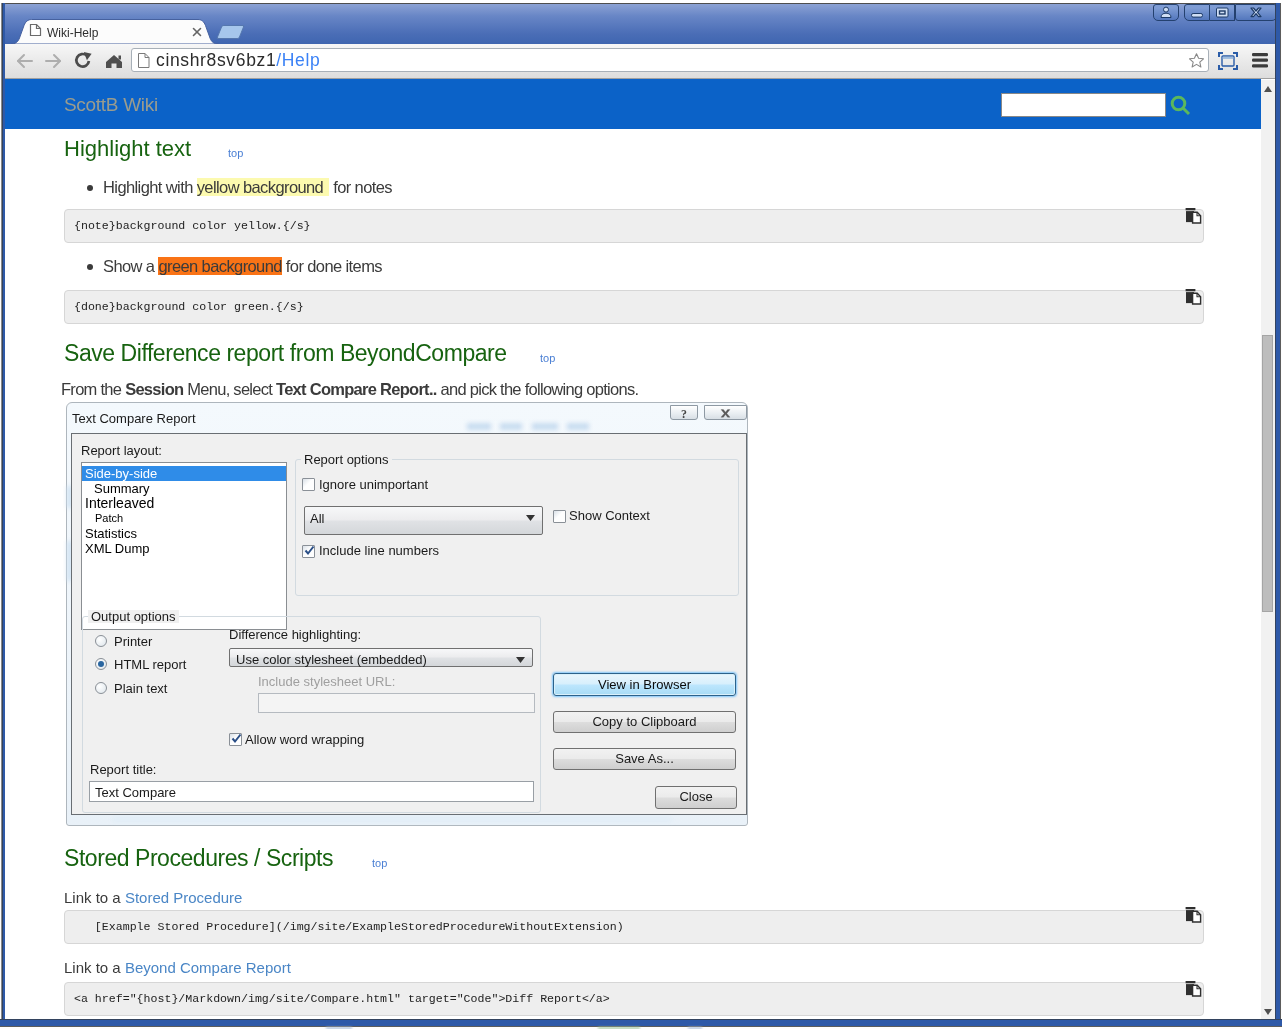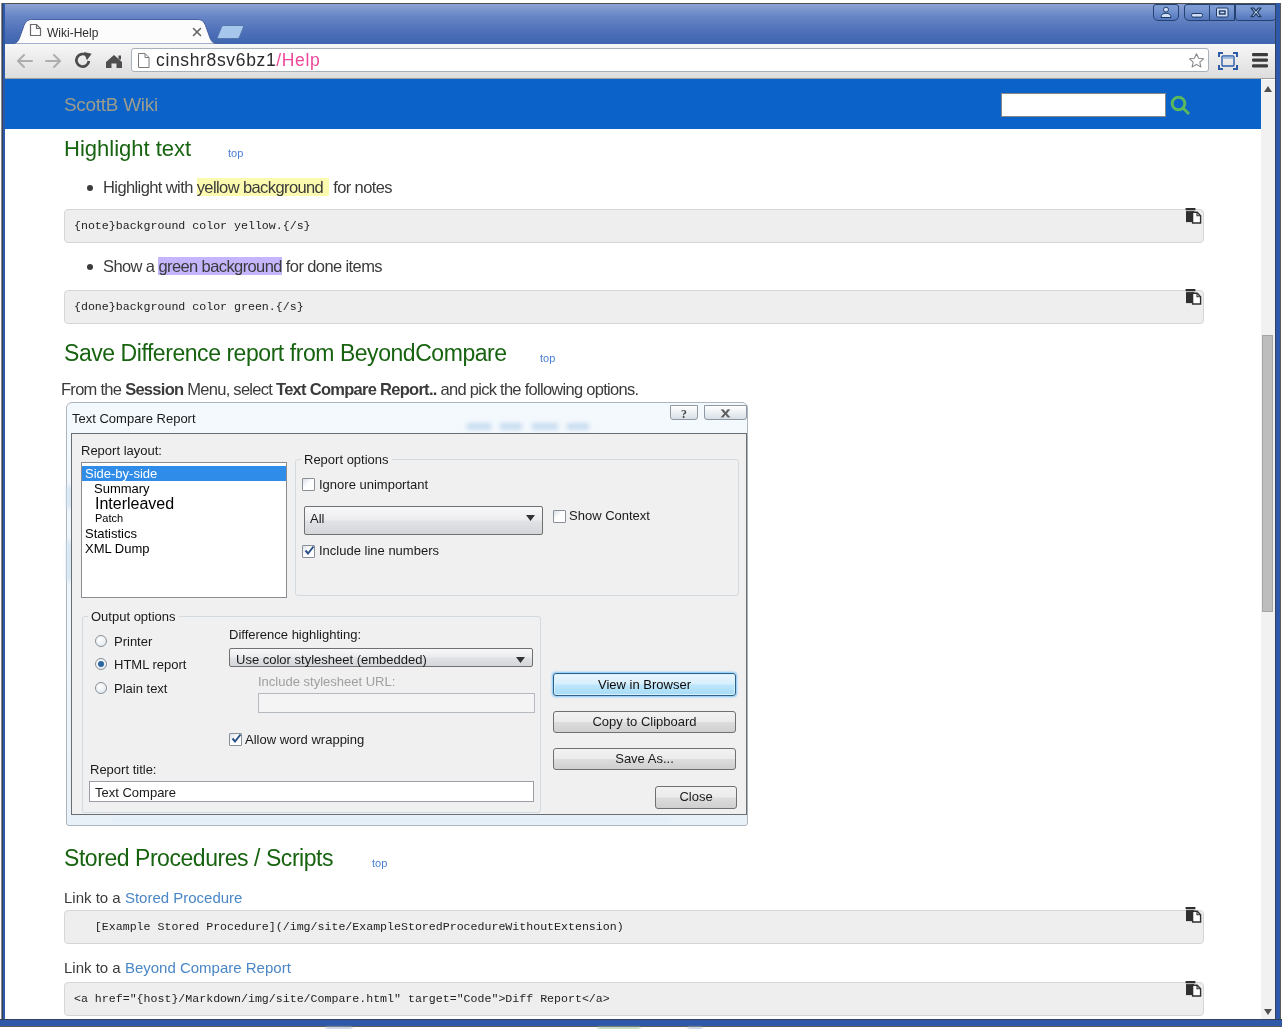--- a/index.html
+++ b/index.html
@@ -82,21 +82,21 @@
     <path d="M92,10 L100,3 L108,10 L108,16 L102.5,16 L102.5,11.5 L97.5,11.5 L97.5,16 L92,16 Z" fill="#4f4f4f"></path>
     <rect x="104.5" y="3.5" width="2.5" height="4" fill="#4f4f4f"></rect>
   </g>
 </svg>
 
 <div class="a" style="left:131px;top:48px;width:1078px;height:24px;background:#fff;border:1px solid #a8b0b8;border-radius:3px"></div>
 <svg class="a" style="left:137px;top:53px" width="13" height="15" viewBox="0 0 13 15">
   <path d="M1.5,0.5 h6.5 l4,4 v10 h-10.5 z" fill="#fff" stroke="#7a7a7a" stroke-width="1"></path>
   <path d="M8,0.5 v4 h4" fill="none" stroke="#7a7a7a" stroke-width="1"></path>
 </svg>
-<div class="a" style="left:156px;top:50px;font-size:17.5px;line-height:21px;letter-spacing:0.65px;color:#2c2c2c;white-space:nowrap">cinshr8sv6bz1<span style="color:#ec4899">/Help</span></div>
+<div class="a" style="left:156px;top:50px;font-size:17.5px;line-height:21px;letter-spacing:0.65px;color:#2c2c2c;white-space:nowrap">cinshr8sv6bz1<span style="color:#3b82f6">/Help</span></div>
 <svg class="a" style="left:1188px;top:52px" width="17" height="17" viewBox="0 0 17 17">
   <path d="M8.5,1.8 L10.6,6.3 L15.5,6.8 L11.8,10.1 L12.9,15 L8.5,12.4 L4.1,15 L5.2,10.1 L1.5,6.8 L6.4,6.3 Z" fill="none" stroke="#888" stroke-width="1.1" stroke-linejoin="round"></path>
 </svg>
 <svg class="a" style="left:1218px;top:52px" width="20" height="18" viewBox="0 0 20 18">
   <g stroke="#2a5ca8" stroke-width="2" fill="none">
     <path d="M1,5 V1 H5"></path>
       <path d="M15,1 H19 V5"></path>
       <path d="M19,13 V17 H15"></path>
       <path d="M5,17 H1 V13"></path>
   </g>
@@ -118,21 +118,21 @@
   <circle cx="9.5" cy="9.5" r="6.3" fill="none" stroke="#5cb85c" stroke-width="3"></circle>
   <line x1="14.5" y1="14.5" x2="20" y2="20" stroke="#5cb85c" stroke-width="3"></line>
 </svg>
 
 <div class="a h1s" style="left:64px;top:138px">Highlight text</div>
 <div class="a top" style="left:228px;top:148px">top</div>
 <div class="a blt" style="left:87px;top:185px"></div>
 <div class="a li" style="left:103px;top:179px">Highlight with <span style="background:#fcfaaf;padding-right:6px">yellow background</span> for notes</div>
 <div class="a code" style="top:209px">{note}background color yellow.{/s}</div>
 <div class="a blt" style="left:87px;top:264px"></div>
-<div class="a li" style="left:103px;top:258px">Show a <span style="background:#c4b5fd">green background</span> for done items</div>
+<div class="a li" style="left:103px;top:258px">Show a <span style="background:#f97316">green background</span> for done items</div>
 <div class="a code" style="top:290px">{done}background color green.{/s}</div>
 <div class="a h2" style="left:64px;top:342px">Save Difference report from BeyondCompare</div>
 <div class="a top" style="left:540px;top:353px">top</div>
 <div class="a li" style="left:61px;top:381px;letter-spacing:-0.72px">From the <b>Session</b> Menu, select <b>Text Compare Report..</b> and pick the following options.</div>
 <div class="a h2" style="left:64px;top:847px">Stored Procedures / Scripts</div>
 <div class="a top" style="left:372px;top:858px">top</div>
 <div class="a lnk" style="left:64px;top:890px">Link to a <span>Stored Procedure</span></div>
 <div class="a code" style="top:910px">   [Example Stored Procedure](/img/site/ExampleStoredProcedureWithoutExtension)</div>
 <div class="a lnk" style="left:64px;top:960px">Link to a <span>Beyond Compare Report</span></div>
 <div class="a code" style="top:982px">&lt;a href="{host}/Markdown/img/site/Compare.html" target="Code"&gt;Diff Report&lt;/a&gt;</div>
@@ -187,24 +187,24 @@
   </div>
   <div class="a" style="left:637px;top:2px;width:43px;height:15px;background:linear-gradient(#fff,#e8edf1 60%,#d8dfe5);border:1px solid #8e99a3;border-radius:0 0 3px 3px">
     <svg width="41" height="13" viewBox="0 0 41 13">
         <path d="M16,2.6 L18.4,2.6 L20.5,5.2 L22.6,2.6 L25,2.6 L21.8,6.4 L25,10.2 L22.6,10.2 L20.5,7.6 L18.4,10.2 L16,10.2 L19.2,6.4 Z" fill="#5a5a5a" stroke="#5a5a5a" stroke-width="0.3" stroke-linejoin="round"></path>
       </svg>
   </div>
 
   <div class="a" style="left:4px;top:30px;width:676px;height:382px;background:#f0f0f0;border:1px solid #696e73"></div>
   <div class="a dt" style="left:14px;top:40.5px">Report layout:</div>
 
-  <div class="a" style="left:14px;top:59px;width:206px;height:136px;background:#fff;border:1px solid #8a8e92;padding-top:3px">
+  <div class="a" style="left:14px;top:59px;width:206px;height:168px;background:#fff;border:1px solid #8a8e92;padding-top:3px">
     <div style="height:15px;background:#2f8ce8;color:#fff;font-size:13px;line-height:15px;padding-left:3px">Side-by-side</div>
     <div style="height:15px;font-size:13px;line-height:15px;padding-left:12px">Summary</div>
-    <div style="height:15px;font-size:16px;line-height:15px;padding-left:13px">Interleaved</div>
+    <div style="height:15px;font-size:14px;line-height:15px;padding-left:3px">Interleaved</div>
     <div style="height:15px;font-size:11px;line-height:15px;padding-left:13px">Patch</div>
     <div style="height:15px;font-size:13px;line-height:15px;padding-left:3px">Statistics</div>
     <div style="height:15px;font-size:13px;line-height:15px;padding-left:3px">XML Dump</div>
   </div>
 
   <div class="a gb" style="left:228px;top:56px;width:444px;height:137px"></div>
   <div class="a gbl" style="left:234px;top:50px">Report options</div>
   <div class="a cb" style="left:235px;top:75px"></div>
   <div class="a dt" style="left:252px;top:74.5px">Ignore unimportant</div>
   <div class="a combo" style="left:237px;top:103px;width:239px;height:29px">

